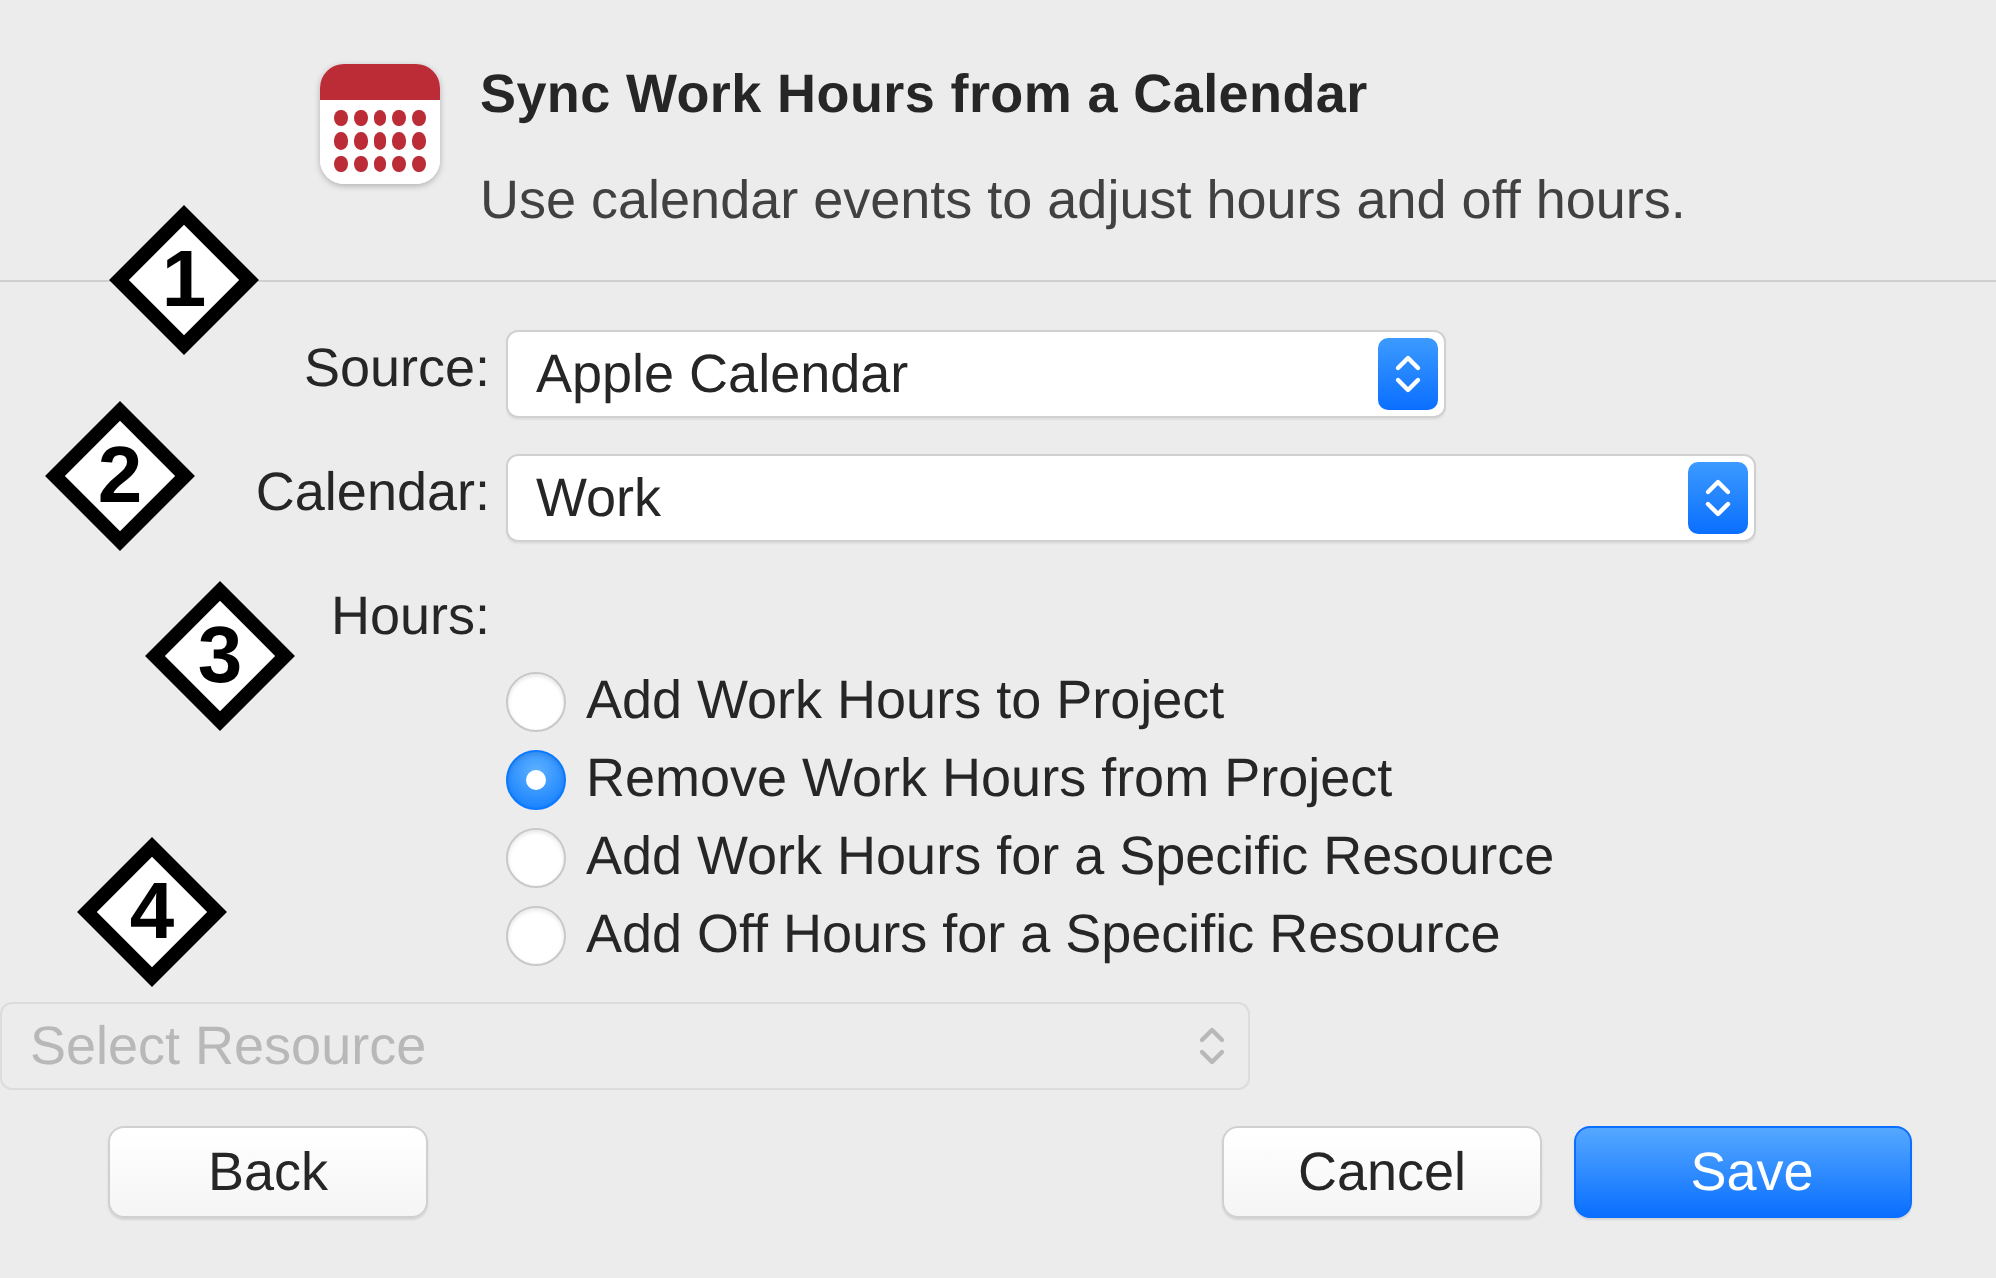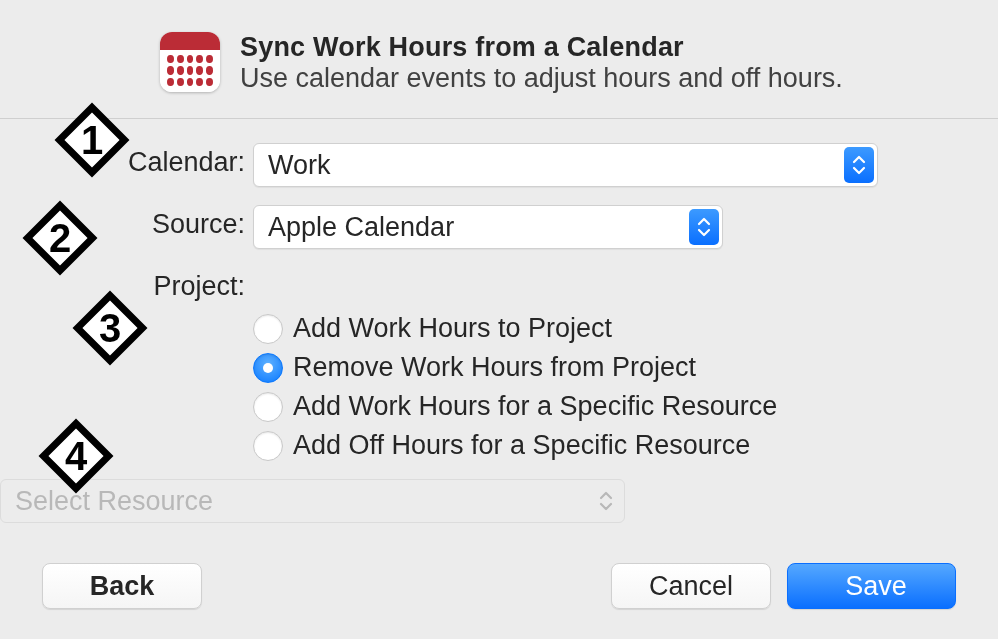--- a/index.html
+++ b/index.html
@@ -52,21 +52,21 @@
     gap:3px;
     padding:5px 7px 6px;
     background:var(--white);
   }
   .cal-dot {
     width:100%; height:100%;
     background:var(--icon-red);
     border-radius:50%;
   }
   .header-text h1 {
-    margin:0 0 0 0;
+    margin:0 0 22px 0;
     font-size:27px;
     font-weight:700;
     letter-spacing:.2px;
   }
   .header-text p {
     margin:0;
     font-size:27px;
     font-weight:400;
     color:var(--subtext);
   }
@@ -193,21 +193,21 @@
     justify-content:center;
     margin-left:16px;
     color:var(--text);
   }
   .btn.primary {
     background:linear-gradient(#55a8ff,#0a6fff);
     border-color:#0a6fff;
     color:var(--white);
     padding-left:33px;
   }
-  .btn.back { margin-left:0;font-weight:bold; }
+  .btn.back { margin-left:12px; }
   
   .step {
     position:absolute;
     width:76px; height:76px;
     display:flex;
     align-items:center;
     justify-content:center;
     pointer-events:none;
   }
   .step svg { position:absolute; inset:0; }
@@ -244,53 +244,53 @@
   </div>
   <div class="header-text">
     <h1>Sync Work Hours from a Calendar</h1>
     <p>Use calendar events to adjust hours and off hours.</p>
   </div>
 </div>
 
 <hr class="divider">
 
 <div class="form">
+
+  <div class="row">
+    <div class="label-col">Source:</div>
+    <div class="ctrl-col">
+      <div class="popup w1">
+        <span>Apple Calendar</span>
+        <div class="indicator">
+          <svg width="14" height="22" viewBox="0 0 14 22">
+            <polyline points="2,8 7,3 12,8" fill="none" stroke="#fff" stroke-width="2.2" stroke-linecap="round" stroke-linejoin="round"></polyline>
+            <polyline points="2,14 7,19 12,14" fill="none" stroke="#fff" stroke-width="2.2" stroke-linecap="round" stroke-linejoin="round"></polyline>
+          </svg>
+        </div>
+      </div>
+    </div>
+  </div>
 
   <div class="row">
     <div class="label-col">Calendar:</div>
     <div class="ctrl-col">
       <div class="popup w2">
         <span>Work</span>
         <div class="indicator">
           <svg width="14" height="22" viewBox="0 0 14 22">
             <polyline points="2,8 7,3 12,8" fill="none" stroke="#fff" stroke-width="2.2" stroke-linecap="round" stroke-linejoin="round"></polyline>
             <polyline points="2,14 7,19 12,14" fill="none" stroke="#fff" stroke-width="2.2" stroke-linecap="round" stroke-linejoin="round"></polyline>
           </svg>
         </div>
       </div>
     </div>
   </div>
 
   <div class="row">
-    <div class="label-col">Source:</div>
-    <div class="ctrl-col">
-      <div class="popup w1">
-        <span>Apple Calendar</span>
-        <div class="indicator">
-          <svg width="14" height="22" viewBox="0 0 14 22">
-            <polyline points="2,8 7,3 12,8" fill="none" stroke="#fff" stroke-width="2.2" stroke-linecap="round" stroke-linejoin="round"></polyline>
-            <polyline points="2,14 7,19 12,14" fill="none" stroke="#fff" stroke-width="2.2" stroke-linecap="round" stroke-linejoin="round"></polyline>
-          </svg>
-        </div>
-      </div>
-    </div>
-  </div>
-
-  <div class="row">
-    <div class="label-col">Project:</div>
+    <div class="label-col">Hours:</div>
     <div class="ctrl-col">
       <div class="radios" id="radios">
           <div class="radio">
             <div class="radio-dot"></div>
             <span>Add Work Hours to Project</span>
           </div>
           <div class="radio selected">
             <div class="radio-dot"></div>
             <span>Remove Work Hours from Project</span>
           </div>

